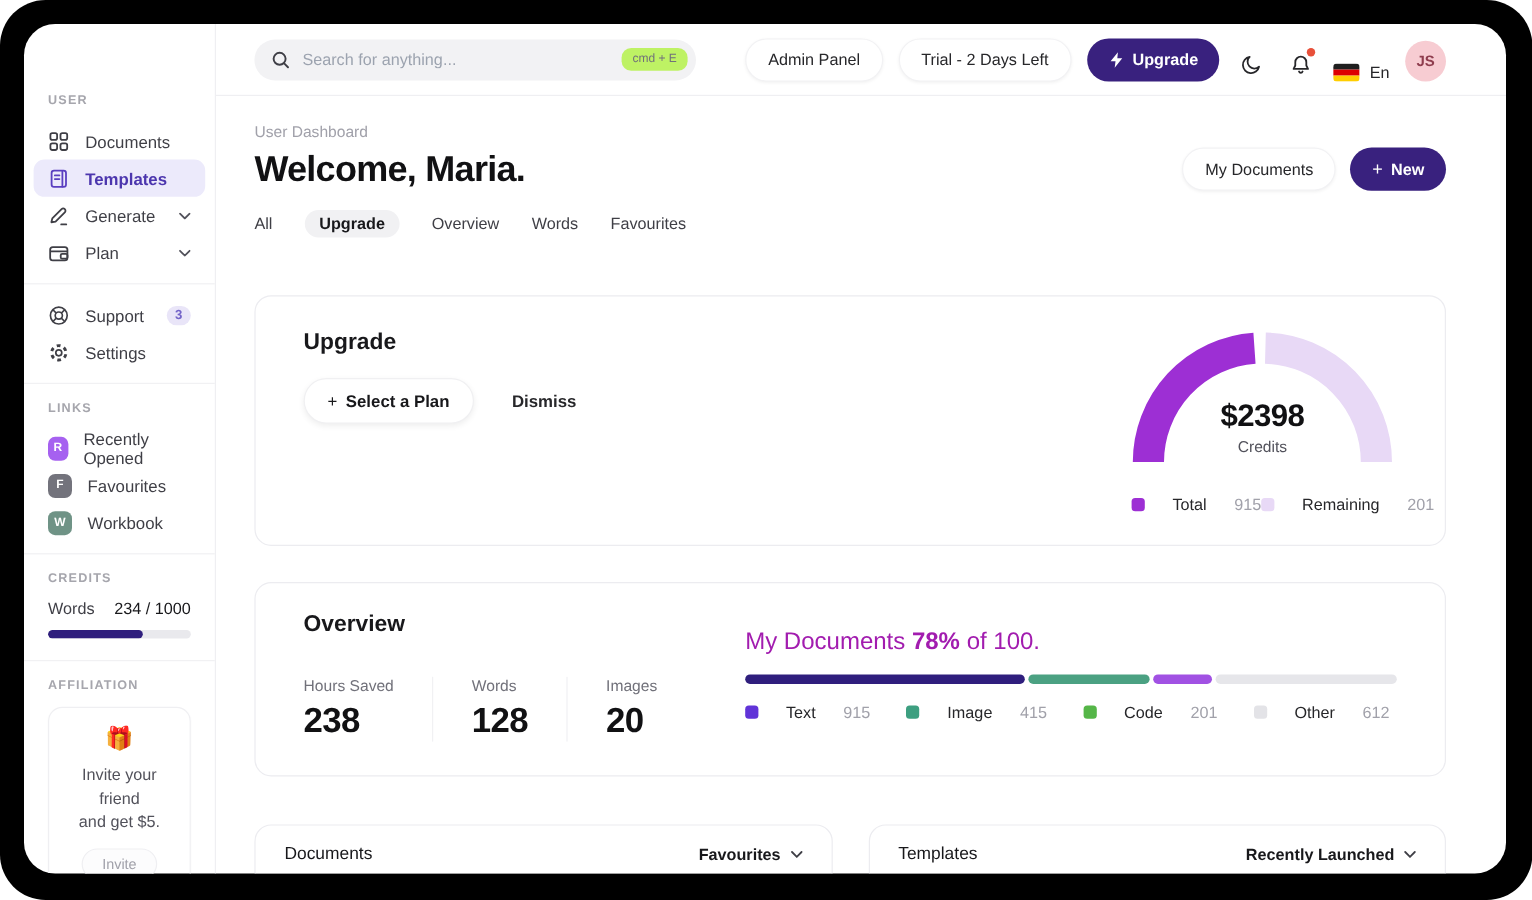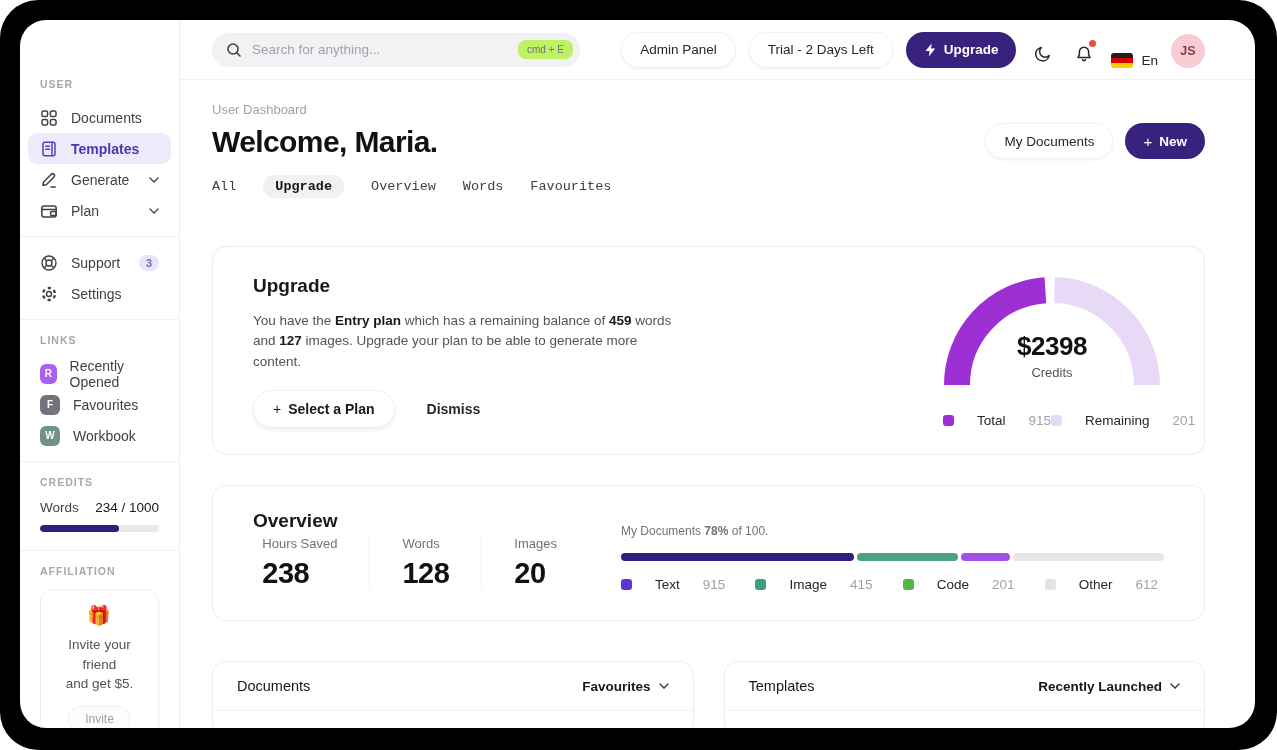--- a/index.html
+++ b/index.html
@@ -96,21 +96,21 @@
     color: #8f3d4e; font-size: 12.5px; font-weight: 700;
     display: flex; align-items: center; justify-content: center; cursor: pointer;
   }
 
   .main { flex: 1; overflow: hidden; padding: 22px 50px 0 32px; }
   .breadcrumb { font-size: 13px; color: #a1a1aa; }
   .header-row { display: flex; align-items: flex-end; margin-top: 6px; }
   h1.page-title { font-size: 30px; line-height: 34px; font-weight: 800; color: #111113; letter-spacing: -0.6px; }
   .header-actions { margin-left: auto; display: flex; gap: 12px; }
 
-  .tabs { display: flex; align-items: center; gap: 27px; margin-top: 16px; font-family: Liberation Mono, monospace; }
+  .tabs { display: flex; align-items: center; gap: 27px; margin-top: 16px; }
   .tab { font-size: 13.5px; color: #3f3f46; cursor: pointer; padding: 4px 0; }
   .tab.active { background: #f1f1f3; border-radius: 15px; padding: 4px 12px; font-weight: 600; color: #18181b; }
 
   .card { border: 1px solid #ececf0; border-radius: 14px; background: #fff; }
 
   
   .upgrade-card { margin-top: 48px; padding: 28px 40px 26px; display: flex; }
   .uc-left { width: 432px; }
   .card-title { font-size: 19px; font-weight: 700; color: #18181b; }
   .uc-body { margin-top: 14px; font-size: 13.5px; line-height: 1.5; color: #52525b; }
@@ -129,27 +129,27 @@
   .gauge-label { font-size: 13px; color: #52525b; margin-top: 3px; }
   .legend-item { display: flex; align-items: center; gap: 23px; }
   .legend-sq { width: 11px; height: 11px; border-radius: 3px; flex-shrink: 0; }
   .legend-name { font-size: 13.5px; font-weight: 500; color: #27272a; }
   .legend-val { font-size: 13.5px; color: #a1a1aa; }
   .gauge-legend { display: flex; justify-content: space-between; margin-top: 14px; padding: 0 1px; }
 
   
   .overview-card { margin-top: 30px; padding: 24px 40px 28px; display: flex; align-items: flex-start; }
   .ov-left { width: 368px; flex-shrink: 0; }
-  .stats { display: flex; margin-top: 4px; justify-content: flex-end; }
+  .stats { display: flex; margin-top: 32px; }
   .stat { padding-right: 32px; margin-right: 32px; border-right: 1px solid #f1f1f3; }
   .stat:last-child { border-right: none; }
   .stat-label { font-size: 13px; color: #71717a; }
   .stat-value { margin-top: 6px; font-size: 29px; font-weight: 800; color: #111113; letter-spacing: -0.5px; }
   .ov-right { flex: 1; min-width: 0; padding-top: 14px; }
-  .docs-line { font-size: 12px; color: #737373; }
+  .docs-line { font-size: 20px; color: #a21caf; }
   .docs-line strong { font-weight: 700; }
   .stackbar { margin-top: 15px; height: 8px; display: flex; gap: 3px; }
   .stackbar .seg { height: 100%; border-radius: 4px; }
   .stackbar .seg.rest { flex: 1; }
   .stack-legend { display: flex; justify-content: space-between; margin-top: 16px; padding-right: 6px; }
 
   
   .bottom-row { display: flex; gap: 30px; margin-top: 40px; }
   .list-card { flex: 1; min-width: 0; padding: 0; }
   .lc-header { display: flex; align-items: center; justify-content: space-between; padding: 16px 24px; border-bottom: 1px solid #f1f1f3; }
@@ -362,21 +362,20 @@
           <div class="tab">All</div>
           <div class="tab active">Upgrade</div>
           <div class="tab">Overview</div>
           <div class="tab">Words</div>
           <div class="tab">Favourites</div>
         </div>
 
         <section class="card upgrade-card">
           <div class="uc-left">
             <div class="card-title">Upgrade</div>
-            <p class="uc-body"><span>You have the </span><strong>Entry plan</strong><span> which has a remaining balance of </span><strong>459</strong><span> words and </span><strong>127</strong><span> images. Upgrade your plan to be able to generate more content.</span></p>
             <div class="uc-actions">
               <button class="btn-outline">
                 <span style="font-weight:400">+</span>
                 <span>Select a Plan</span>
               </button>
               <span class="link-plain">Dismiss</span>
             </div>
           </div>
           <div class="uc-right">
             <div class="gauge">

